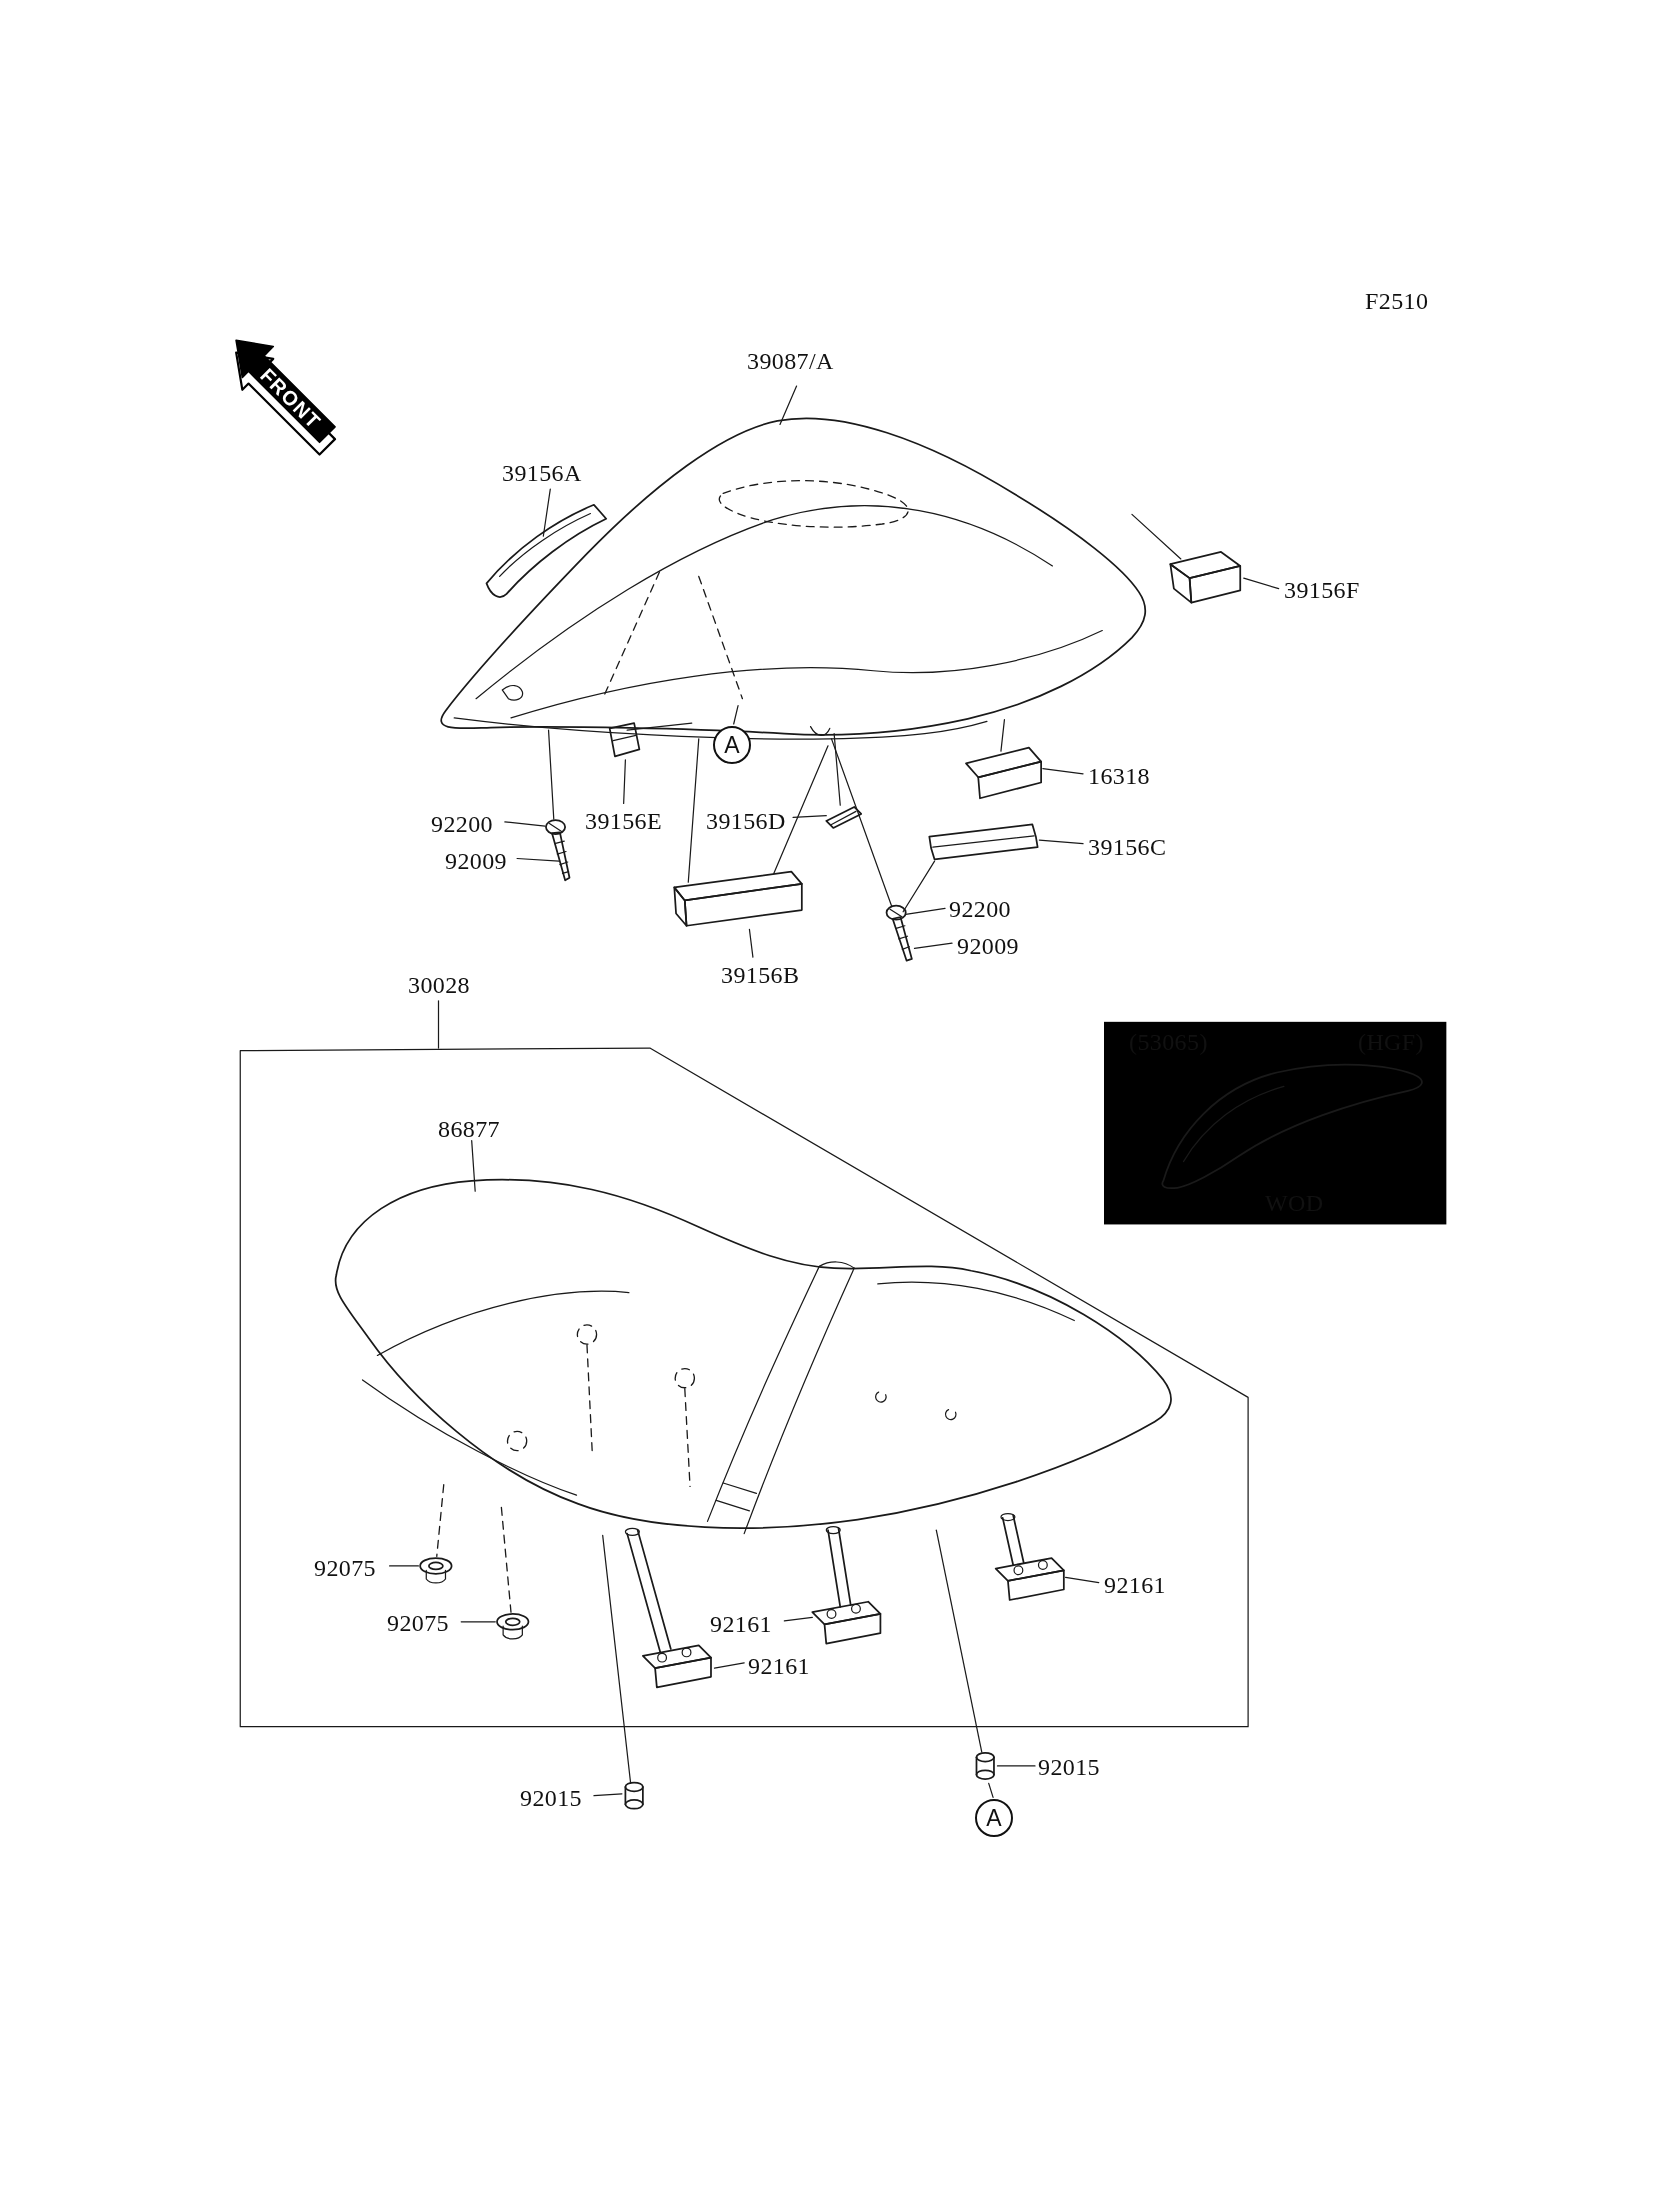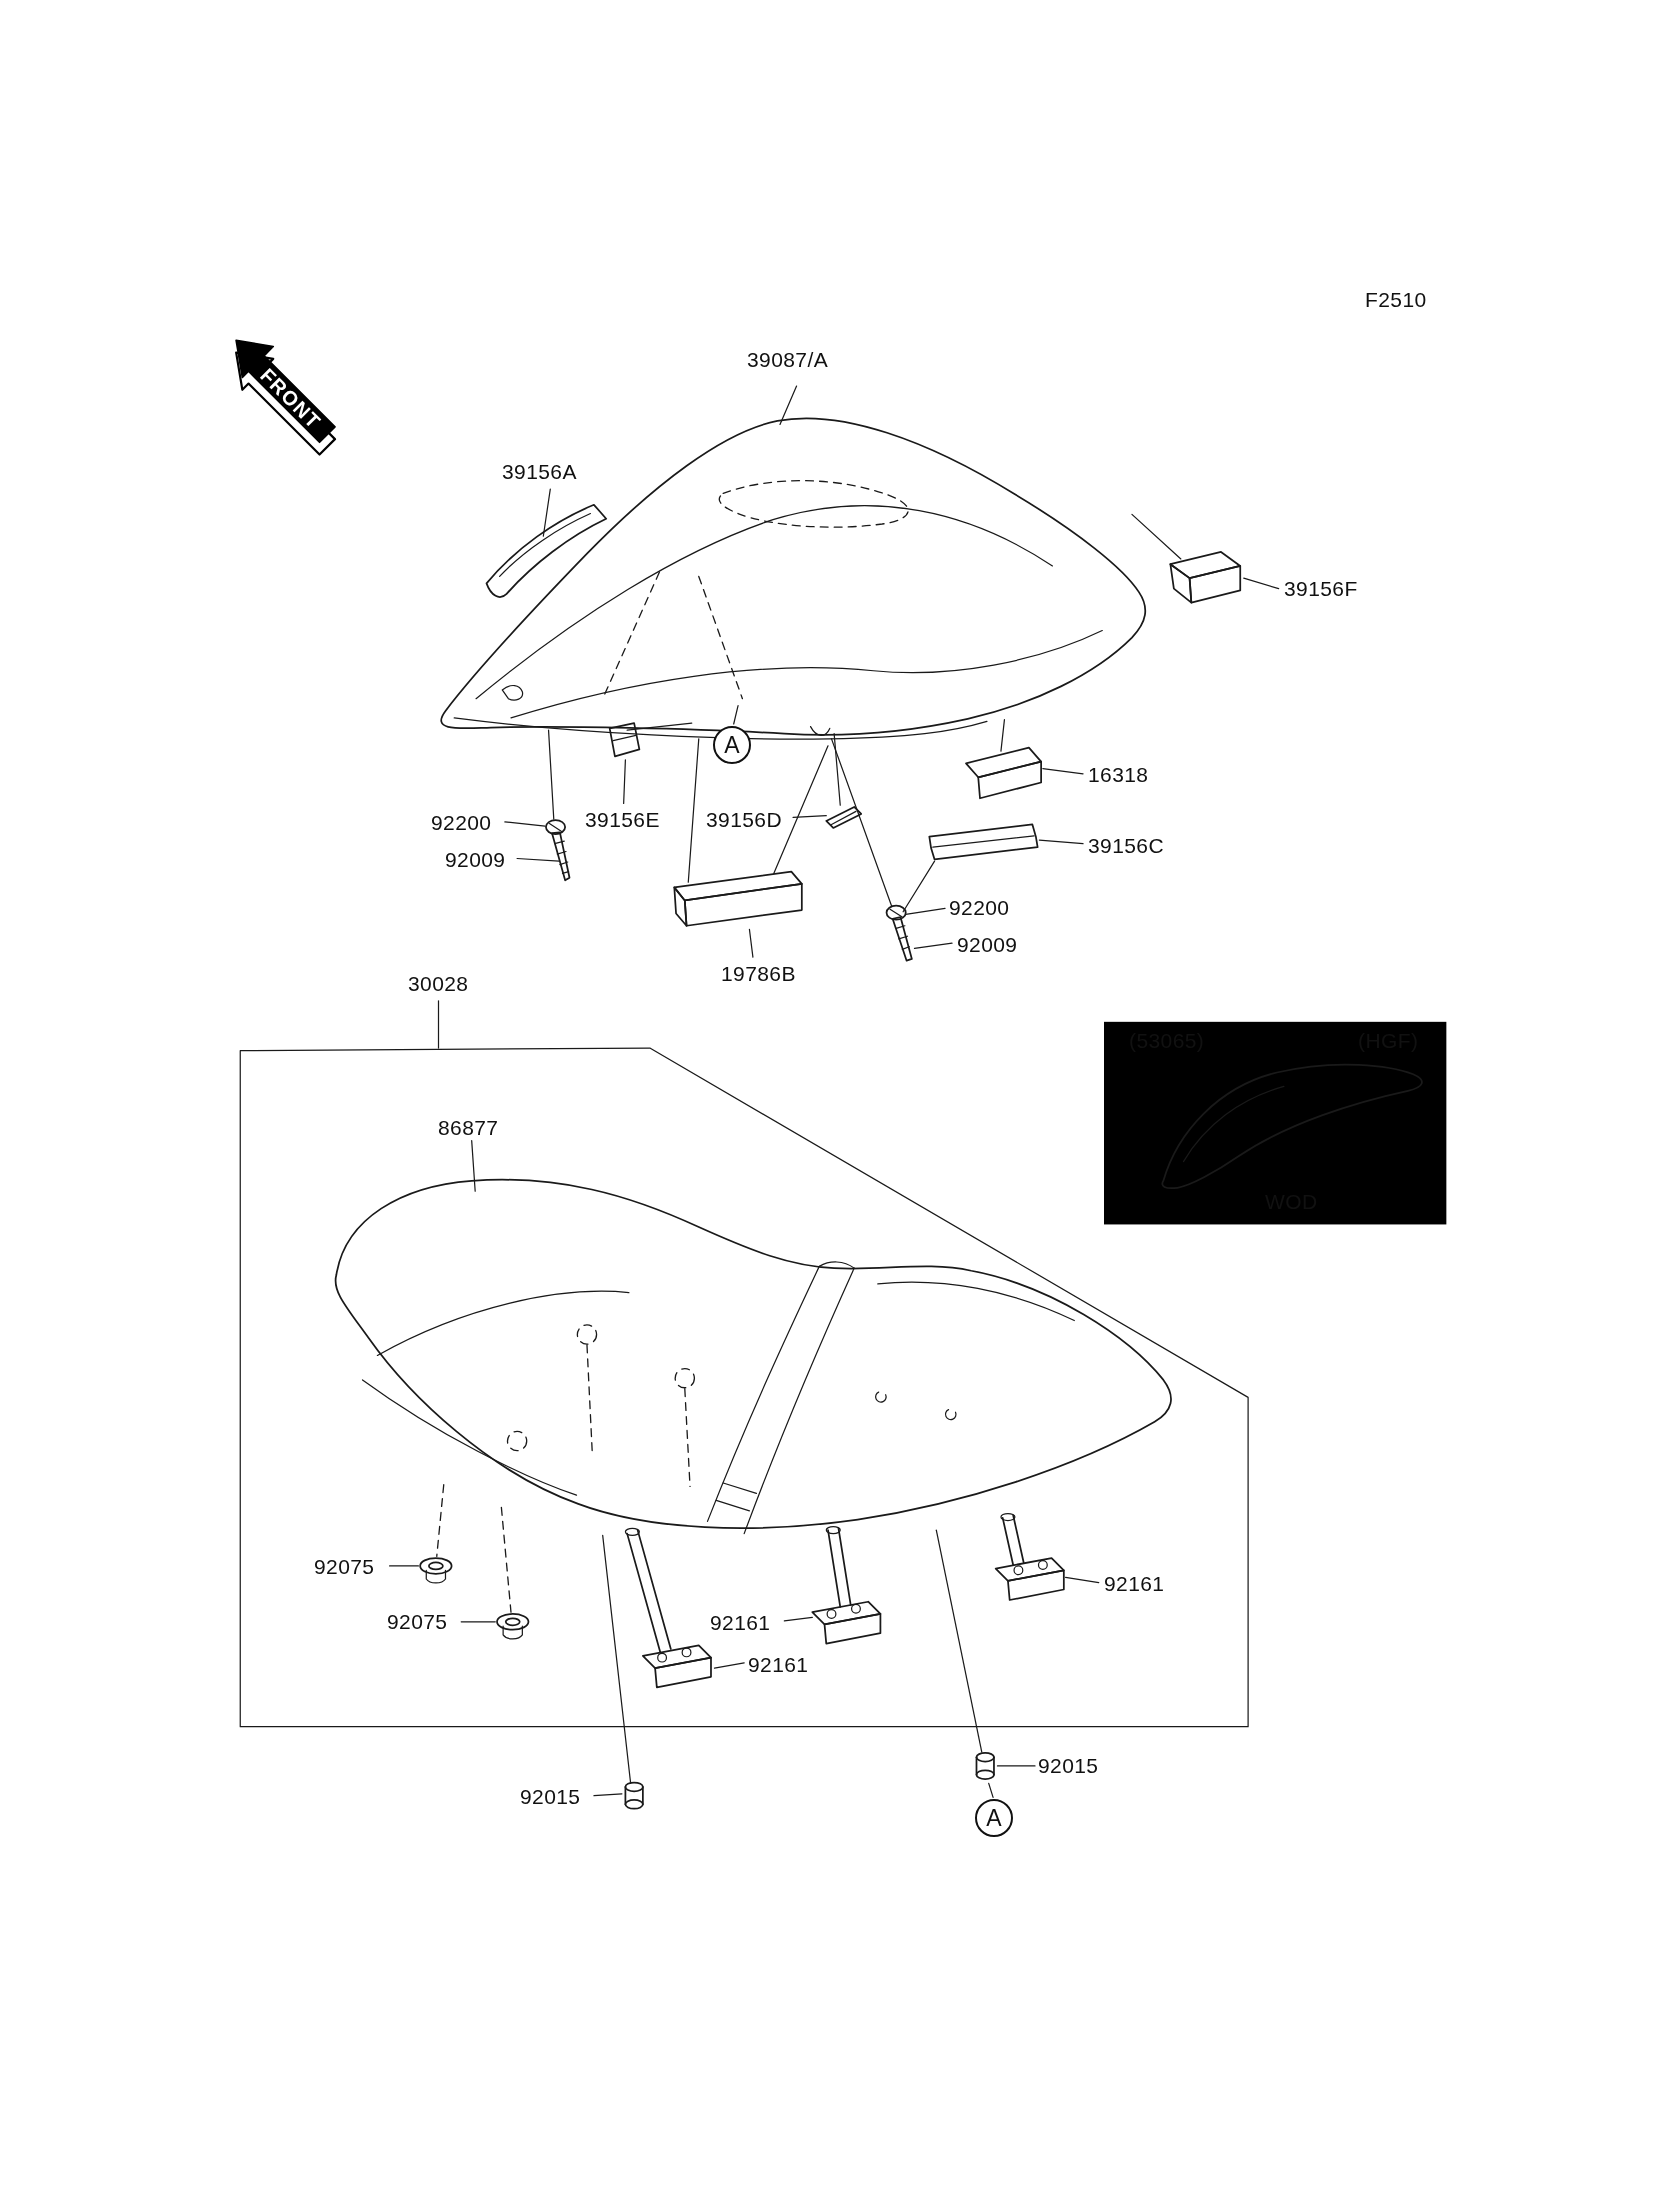--- a/index.html
+++ b/index.html
@@ -19,22 +19,22 @@
   .art .dash{stroke-dasharray:9 7;stroke-width:1.5;}
   .art .arrow-back{fill:#ffffff;stroke:#000;stroke-width:2.5;}
   .art .arrow-front{fill:#000;stroke:#000;stroke-width:2;}
   .art .arrow-text{
     fill:#ffffff;stroke:none;
     font-family:"Liberation Sans",sans-serif;
     font-size:23px;font-weight:bold;letter-spacing:1.5px;
   }
   .lbl{
     position:absolute;
-    font-size:21px;line-height:1.1;letter-spacing:0.4px;
-    white-space:nowrap;color:#111;
+    font-size:24px;line-height:1.1;letter-spacing:0.4px;
+    white-space:nowrap;color:#111;font-family:Liberation Serif, serif;
   }
   .callout{
     position:absolute;width:38px;height:38px;
     border:2.2px solid #111;border-radius:50%;
     display:flex;align-items:center;justify-content:center;
     font-size:23px;color:#111;background:#fff;
     box-sizing:border-box;
   }
 </style>
 </head>
@@ -267,21 +267,21 @@
   <div class="lbl" style="left:502px;top:460px">39156A</div>
   <div class="lbl" style="left:1284px;top:577px">39156F</div>
   <div class="lbl" style="left:1088px;top:763px">16318</div>
   <div class="lbl" style="left:1088px;top:834px">39156C</div>
   <div class="lbl" style="left:585px;top:808px">39156E</div>
   <div class="lbl" style="left:706px;top:808px">39156D</div>
   <div class="lbl" style="left:431px;top:811px">92200</div>
   <div class="lbl" style="left:445px;top:848px">92009</div>
   <div class="lbl" style="left:949px;top:896px">92200</div>
   <div class="lbl" style="left:957px;top:933px">92009</div>
-  <div class="lbl" style="left:721px;top:962px">19786B</div>
+  <div class="lbl" style="left:721px;top:962px">39156B</div>
   <div class="lbl" style="left:408px;top:972px">30028</div>
   <div class="lbl" style="left:438px;top:1116px">86877</div>
   <div class="lbl" style="left:314px;top:1555px">92075</div>
   <div class="lbl" style="left:387px;top:1610px">92075</div>
   <div class="lbl" style="left:1104px;top:1572px">92161</div>
   <div class="lbl" style="left:710px;top:1611px">92161</div>
   <div class="lbl" style="left:748px;top:1653px">92161</div>
   <div class="lbl" style="left:520px;top:1785px">92015</div>
   <div class="lbl" style="left:1038px;top:1754px">92015</div>
 

